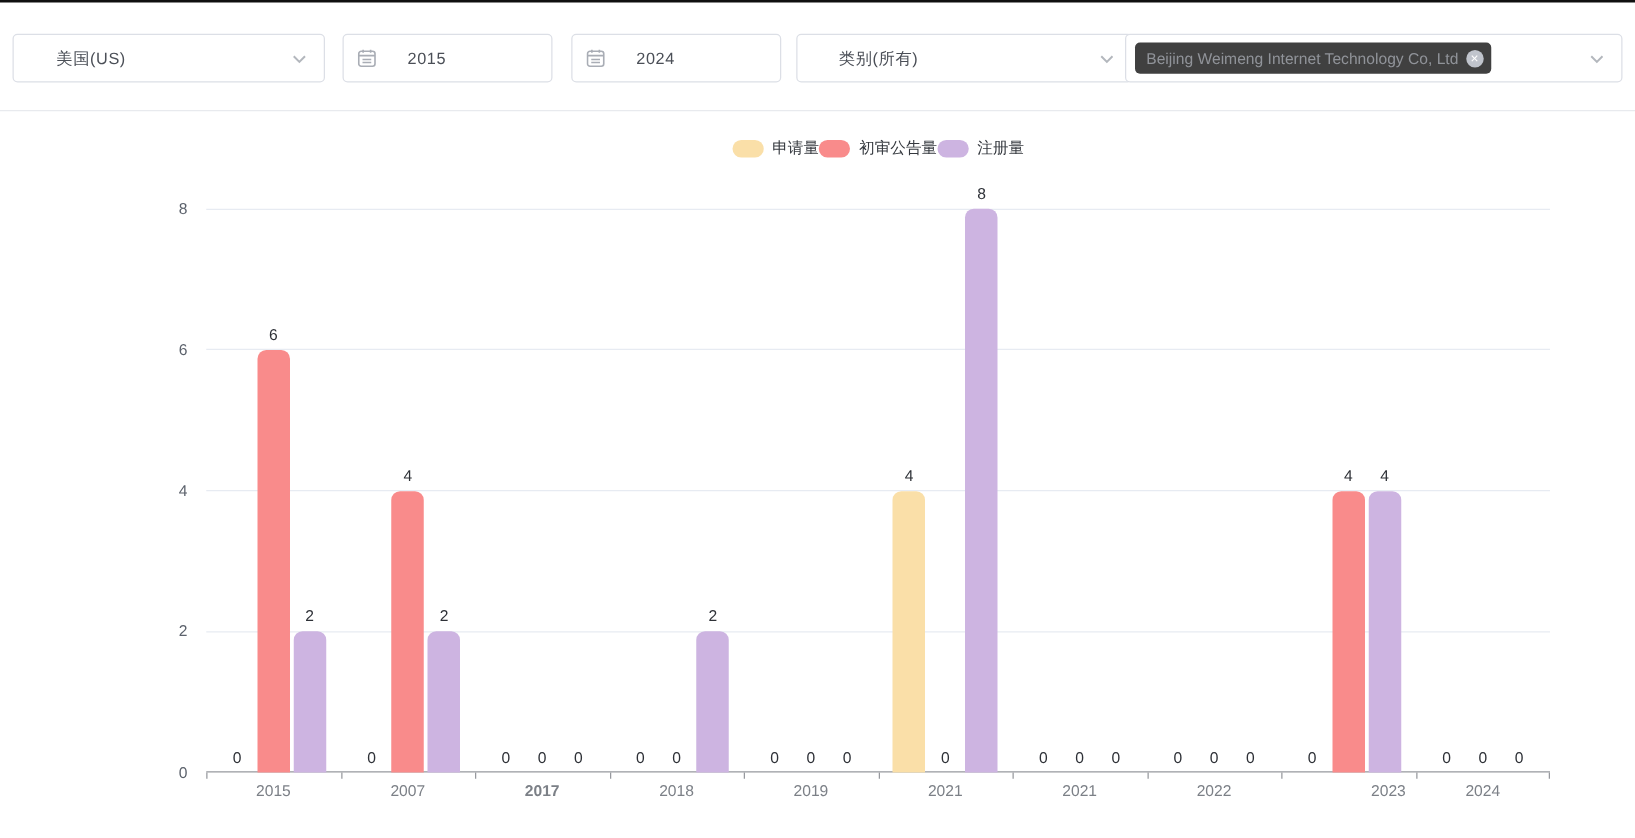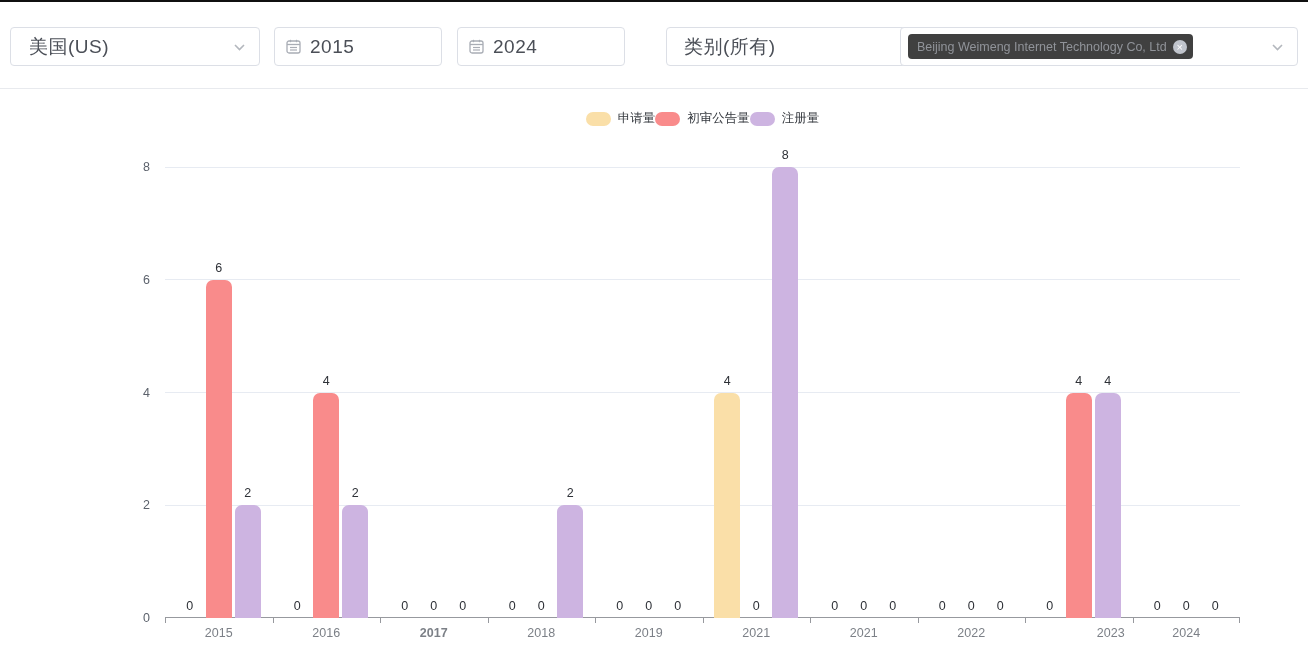--- a/index.html
+++ b/index.html
@@ -2,27 +2,27 @@
 <html><head>
 <meta charset="utf-8">
 <style>
   * { margin:0; padding:0; box-sizing:border-box; }
   html,body { background:#fff; }
   body { font-family:"Liberation Sans","DejaVu Sans",sans-serif; }
   .page { position:relative; width:1308px; height:670px; background:#fff; overflow:hidden; border-top:2px solid #101010; }
 
   
   .control { position:absolute; top:25px; height:39px; background:#fff; border:1px solid #dcdfe6; border-radius:4px; display:flex; align-items:center; cursor:pointer; }
-  .ctrl-text { font-size:19px; color:#4b4f57; letter-spacing:0.5px; white-space:nowrap; }
+  .ctrl-text { font-size:13px; color:#4b4f57; letter-spacing:0.5px; white-space:nowrap;margin-left:16px; }
   .chevron { position:absolute; right:13px; top:50%; transform:translateY(-50%); display:flex; }
   .cal-icon { display:flex; margin:0 9px 0 11px; }
   #country-select { left:10px; width:250px; padding-left:18px; }
   #date-from { left:274px; width:168px; }
   #date-to { left:457px; width:168px; }
-  #category-select { left:666px; width:269px; padding-left:17px; }
+  #category-select { left:637px; width:269px; padding-left:17px; }
   #company-select { left:900px; width:398px; padding-left:7px; }
   .tag { display:flex; align-items:center; background:#404040; border-radius:4px; height:25px; padding:0 6px 0 9px; max-width:330px; }
   .tag-label { font-size:12.5px; color:#909399; white-space:nowrap; }
   .tag-close { width:14px; height:14px; margin-left:6px; border-radius:50%; background:#c0c4cc; color:#fff; font-size:11px; line-height:14px; text-align:center; cursor:pointer; flex:none; }
   .divider { position:absolute; left:0; top:86px; width:100%; height:1px; background:#e8eaee; }
 
   
   .legend { position:absolute; left:165px; top:108px; width:1075px; display:flex; justify-content:center; align-items:center; }
   .legend-item { display:flex; align-items:center; gap:7px; cursor:pointer; }
   .legend-swatch { width:25px; height:14px; border-radius:7px; }
@@ -144,21 +144,21 @@
         <div class="tickmark" style="left: 752.5px;"></div>
         <div class="tickmark" style="left: 860px;"></div>
         <div class="tickmark" style="left: 967.5px;"></div>
         <div class="tickmark" style="left: 1074px;"></div>
         <div class="x-label" style="left: 0px; width: 107.5px;">2015</div>
         <div class="bar-value" style="left: 4.75px; top: 432px;">0</div>
         <div class="bar" style="left: 40.75px; width: 26px; top: 112.75px; height: 338.25px; background: rgb(249, 139, 139);"></div>
         <div class="bar-value" style="left: 33.75px; top: 93.75px;">6</div>
         <div class="bar" style="left: 69.75px; width: 26px; top: 338.25px; height: 112.75px; background: rgb(205, 180, 225);"></div>
         <div class="bar-value" style="left: 62.75px; top: 319.25px;">2</div>
-        <div class="x-label" style="left: 107.5px; width: 107.5px;">2016</div>
+        <div class="x-label" style="left: 107.5px; width: 107.5px;">2007</div>
         <div class="bar-value" style="left: 112.25px; top: 432px;">0</div>
         <div class="bar" style="left: 148.25px; width: 26px; top: 225.5px; height: 225.5px; background: rgb(249, 139, 139);"></div>
         <div class="bar-value" style="left: 141.25px; top: 206.5px;">4</div>
         <div class="bar" style="left: 177.25px; width: 26px; top: 338.25px; height: 112.75px; background: rgb(205, 180, 225);"></div>
         <div class="bar-value" style="left: 170.25px; top: 319.25px;">2</div>
         <div class="x-label" style="left: 215px; width: 107.5px; font-weight: bold;">2017</div>
         <div class="bar-value" style="left: 219.75px; top: 432px;">0</div>
         <div class="bar-value" style="left: 248.75px; top: 432px;">0</div>
         <div class="bar-value" style="left: 277.75px; top: 432px;">0</div>
         <div class="x-label" style="left: 322.5px; width: 107.5px;">2018</div>

